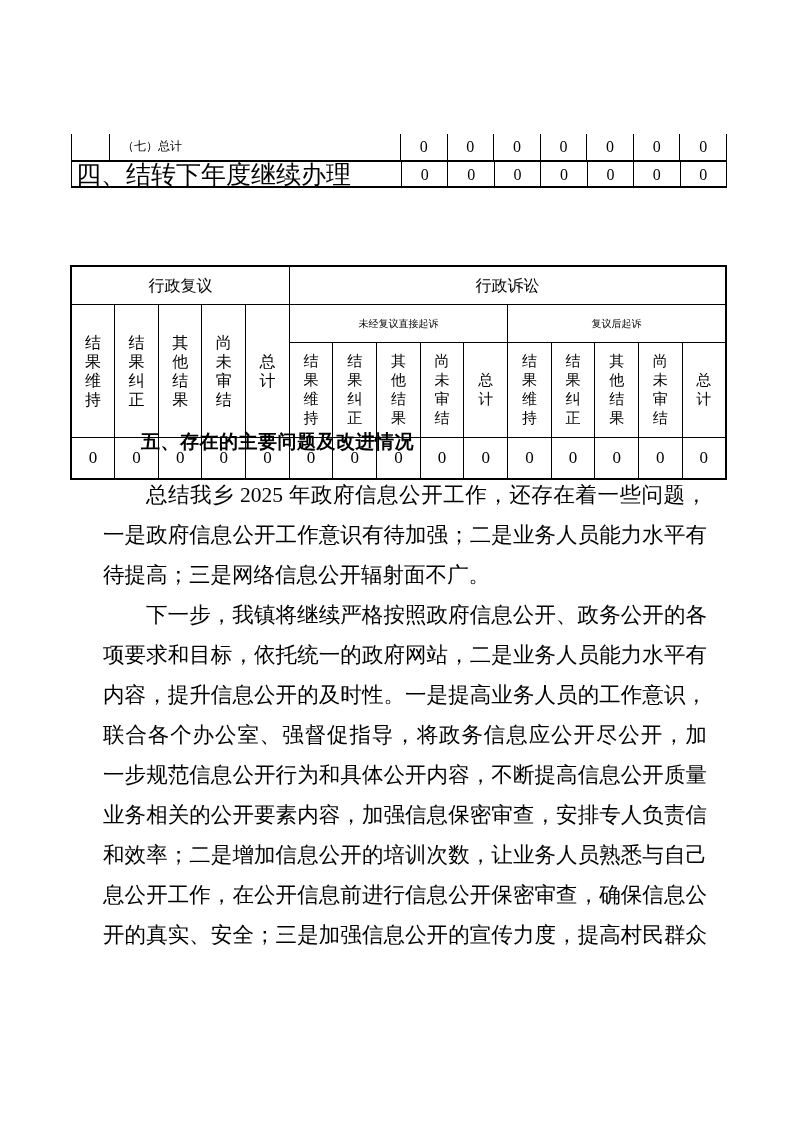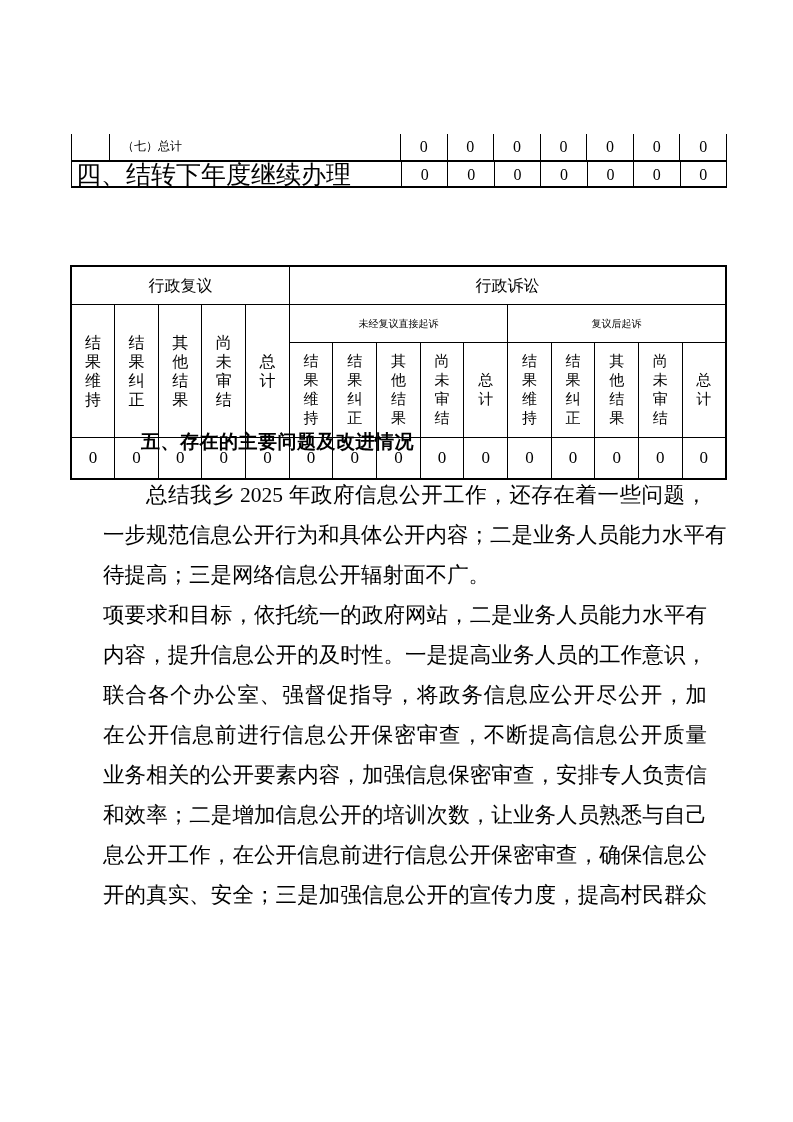--- a/index.html
+++ b/index.html
@@ -159,25 +159,26 @@
       <td>0</td>
       <td>0</td>
     </tr>
   </tbody>
     </table>
 
   <div class="hd hd5">五、存在的主要问题及改进情况</div>
 
   <div class="body-block">
     <div class="bl ind">总结我乡 2025 年政府信息公开工作，还存在着一些问题，</div>
-    <div class="bl">一步规范信息公开行为和具体公开内容；二是业务人员能力水平有</div>
+    <div class="bl">一是政府信息公开工作意识有待加强；二是业务人员能力水平有</div>
     <div class="bl endline">待提高；三是网络信息公开辐射面不广。</div>
+    <div class="bl ind">下一步，我镇将继续严格按照政府信息公开、政务公开的各</div>
     <div class="bl">项要求和目标，依托统一的政府网站，二是业务人员能力水平有</div>
     <div class="bl">内容，提升信息公开的及时性。一是提高业务人员的工作意识，</div>
     <div class="bl">联合各个办公室、强督促指导，将政务信息应公开尽公开，加</div>
-    <div class="bl">在公开信息前进行信息公开保密审查，不断提高信息公开质量</div>
+    <div class="bl">一步规范信息公开行为和具体公开内容，不断提高信息公开质量</div>
     <div class="bl">业务相关的公开要素内容，加强信息保密审查，安排专人负责信</div>
     <div class="bl">和效率；二是增加信息公开的培训次数，让业务人员熟悉与自己</div>
     <div class="bl">息公开工作，在公开信息前进行信息公开保密审查，确保信息公</div>
     <div class="bl">开的真实、安全；三是加强信息公开的宣传力度，提高村民群众</div>
   </div>
 
 </div>
 
 </body></html>

